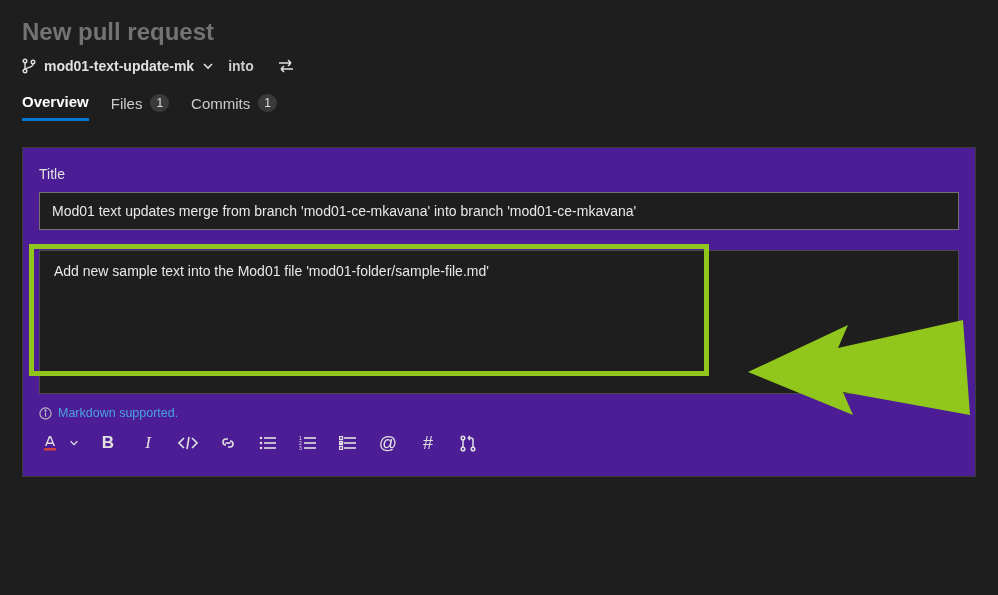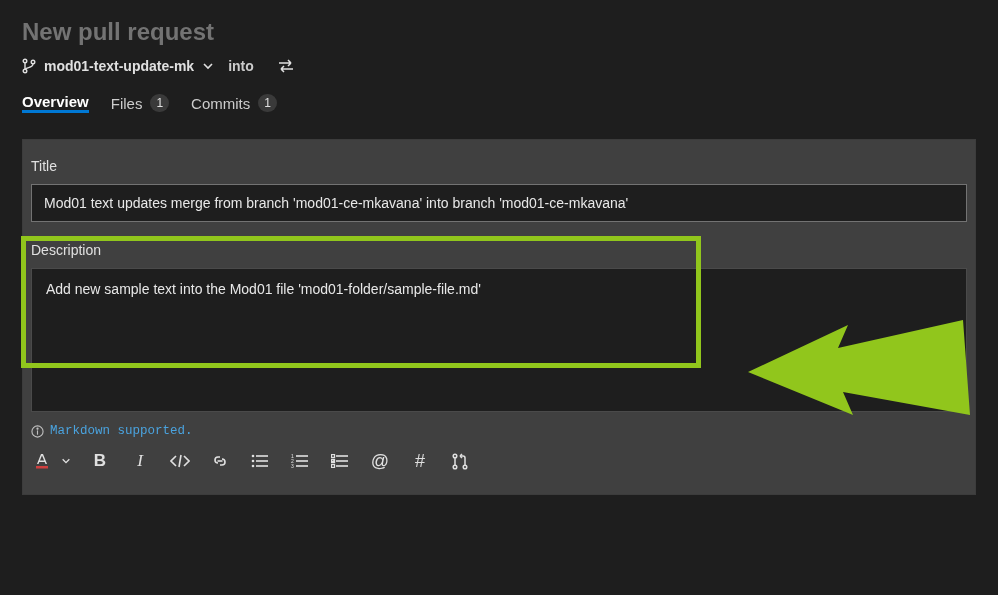--- a/index.html
+++ b/index.html
@@ -47,21 +47,21 @@
     .tabs {
       display: flex;
       gap: 22px;
       border-bottom: 0;
       margin-bottom: 26px;
     }
     .tab {
       display: flex;
       align-items: center;
       gap: 8px;
-      padding-bottom: 0;
+      padding-bottom: 8px;
       cursor: pointer;
       font-size: 15px;
       color: #ccc;
     }
     .tab.active {
       color: #fff;
       font-weight: 600;
       border-bottom: 3px solid #0078d4;
     }
     .tab .badge {
@@ -70,23 +70,23 @@
       border-radius: 10px;
       min-width: 18px;
       height: 18px;
       font-size: 12px;
       display: inline-flex;
       align-items: center;
       justify-content: center;
       padding: 0 6px;
     }
     .form-panel {
-      background: #404040;
+      background: #4c1d95;
       border: 1px solid #3c3c3c;
-      padding: 18px 8px 22px;
+      padding: 18px 16px 22px;
     }
     .field-label {
       font-size: 14px;
       color: #e0e0e0;
       margin-bottom: 10px;
       display: block;
     }
     .text-input {
       width: 100%;
       background: #1e1e1e;
@@ -129,21 +129,21 @@
       pointer-events: none;
     }
     .markdown-hint {
       display: flex;
       align-items: center;
       gap: 6px;
       margin-top: 8px;
       margin-bottom: 12px;
       font-size: 12.5px;
     }
-    .markdown-hint a { color: #4aa3df; text-decoration: none; font-family: Liberation Mono, monospace; }
+    .markdown-hint a { color: #4aa3df; text-decoration: none; }
     .toolbar {
       display: flex;
       align-items: center;
       gap: 18px;
     }
     .tb-btn {
       width: 22px; height: 22px;
       display: inline-flex;
       align-items: center;
       justify-content: center;
@@ -207,21 +207,20 @@
     </div>
   </div>
 
   <div class="form-panel">
     <div class="title-group">
       <label class="field-label">Title</label>
       <input type="text" class="text-input" value="Mod01 text updates merge from branch 'mod01-ce-mkavana' into branch 'mod01-ce-mkavana'" style="">
     </div>
 
     <div class="desc-group">
-      <label class="field-label">Description</label>
       <textarea class="desc-textarea" style="">Add new sample text into the Mod01 file 'mod01-folder/sample-file.md'</textarea>
       <div class="highlight-box"></div>
 
       <div class="markdown-hint">
         <span>
           <svg width="13" height="13" viewBox="0 0 14 14" fill="none" stroke="#c0c0c0" stroke-width="1.2">
             <circle cx="7" cy="7" r="6"></circle>
               <path d="M7 6.2 V10" stroke-linecap="round"></path>
               <circle cx="7" cy="4" r="0.6" fill="#c0c0c0"></circle>
           </svg>

